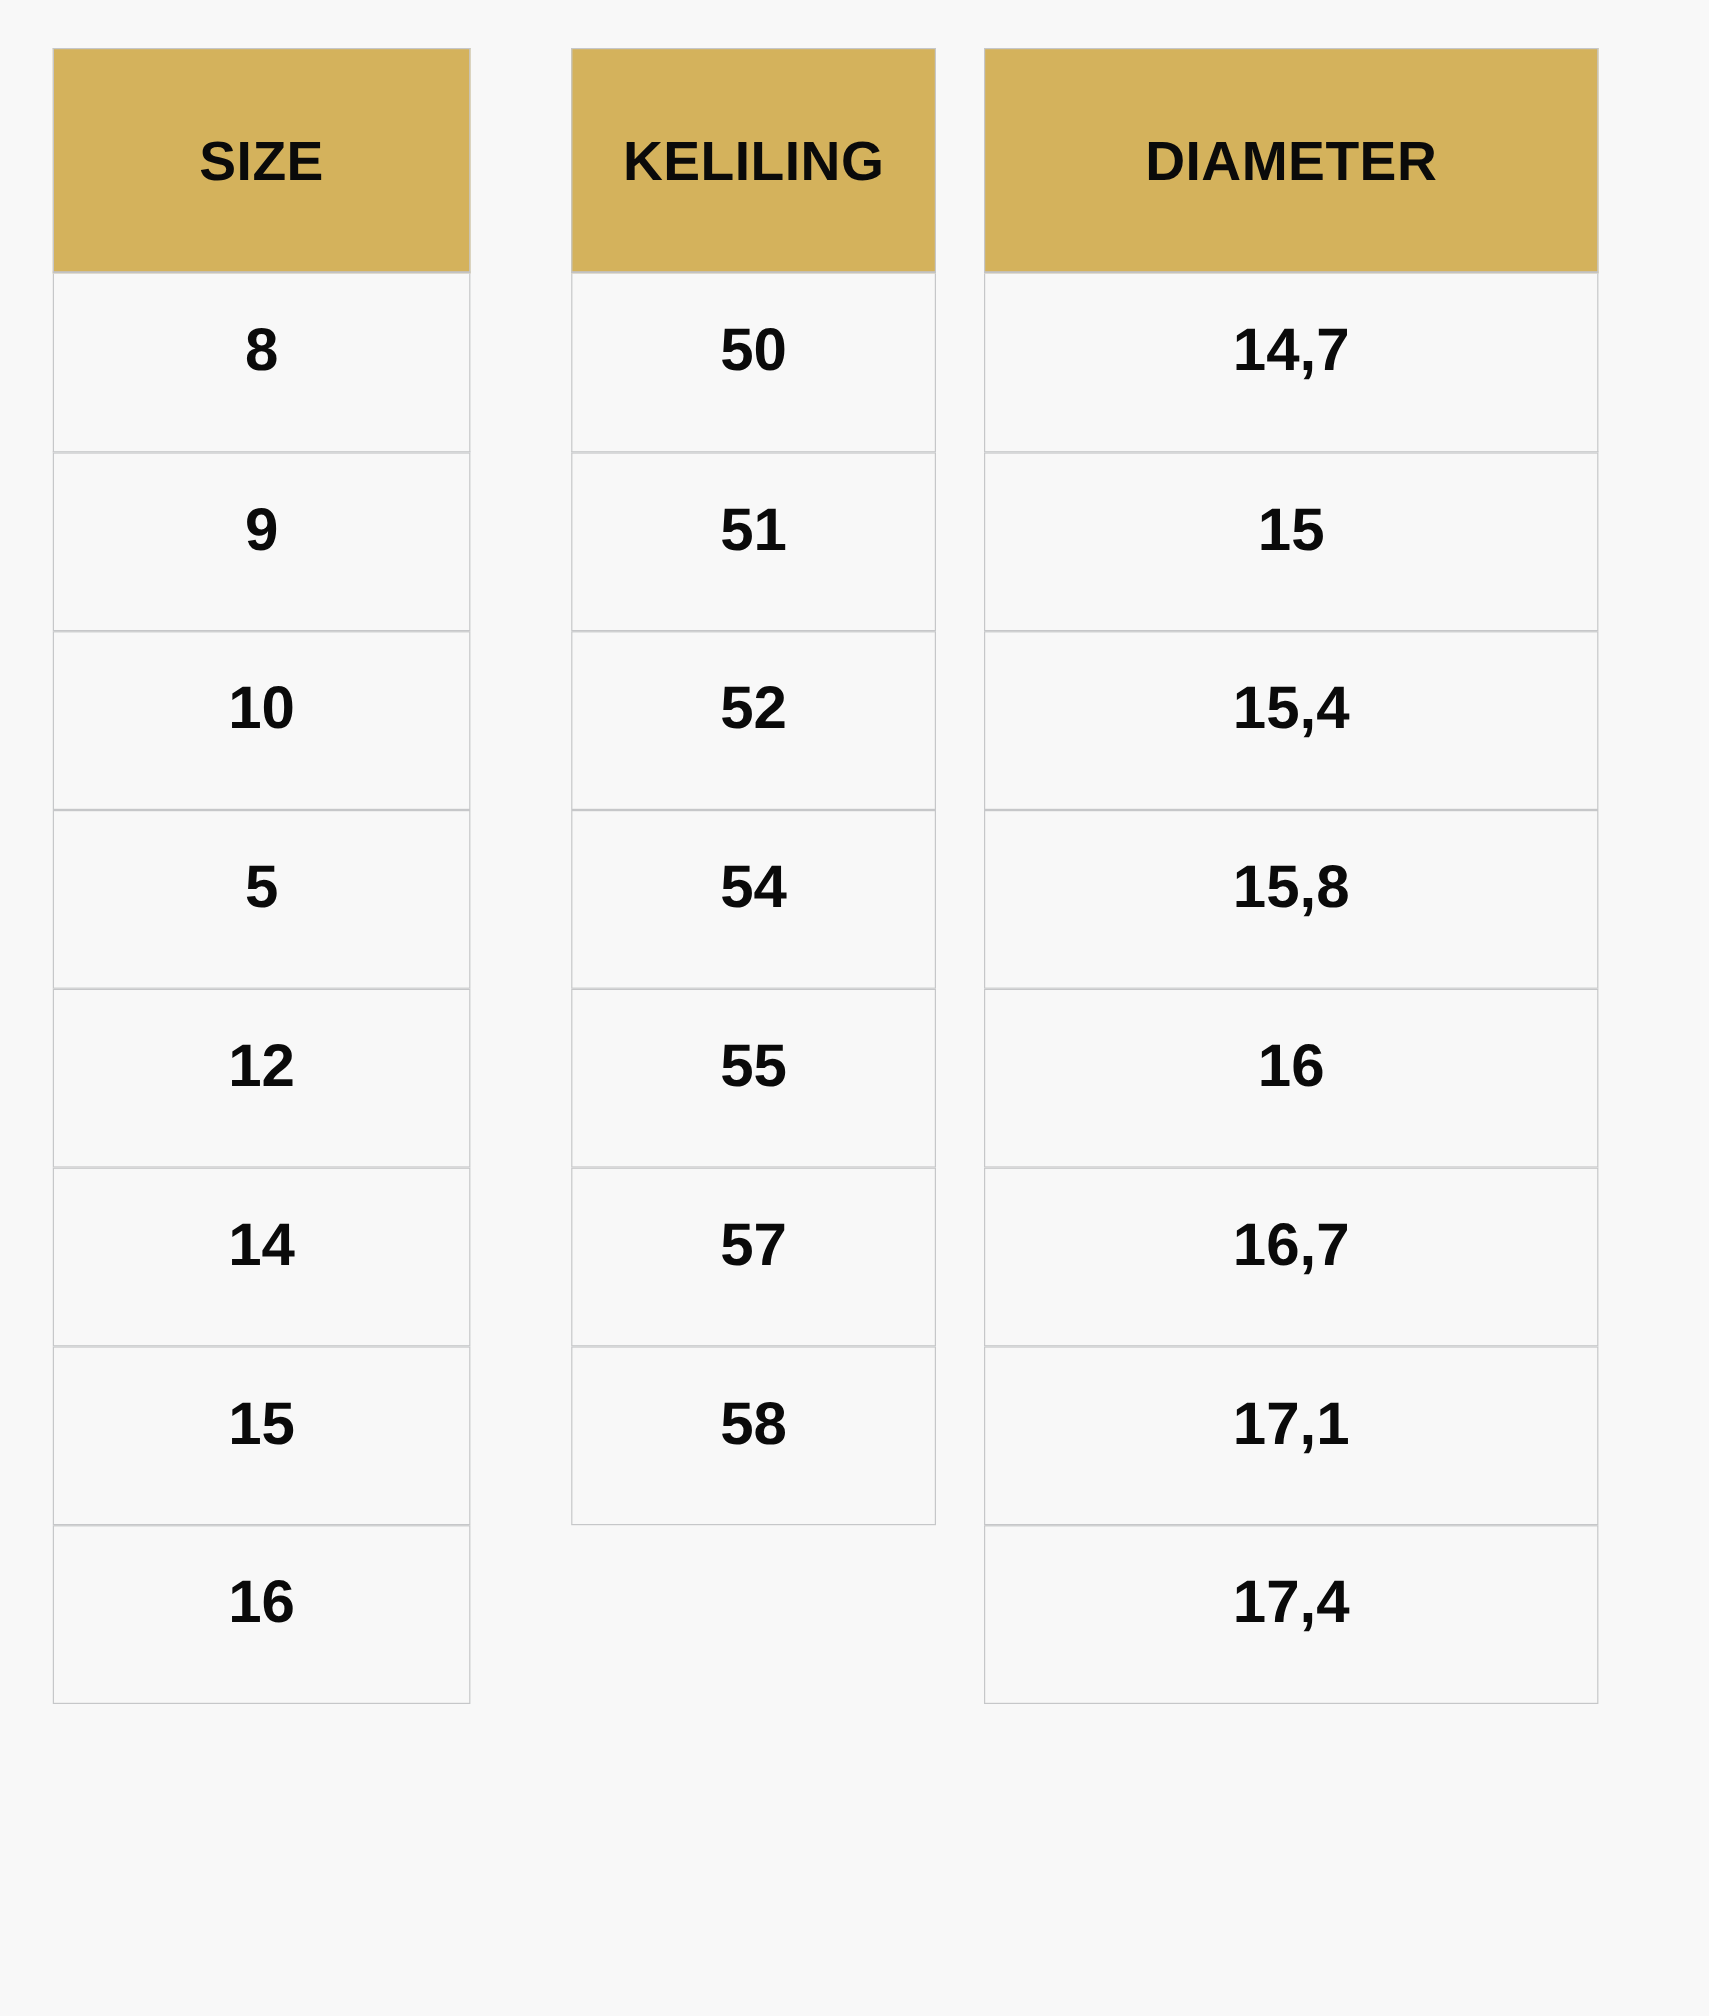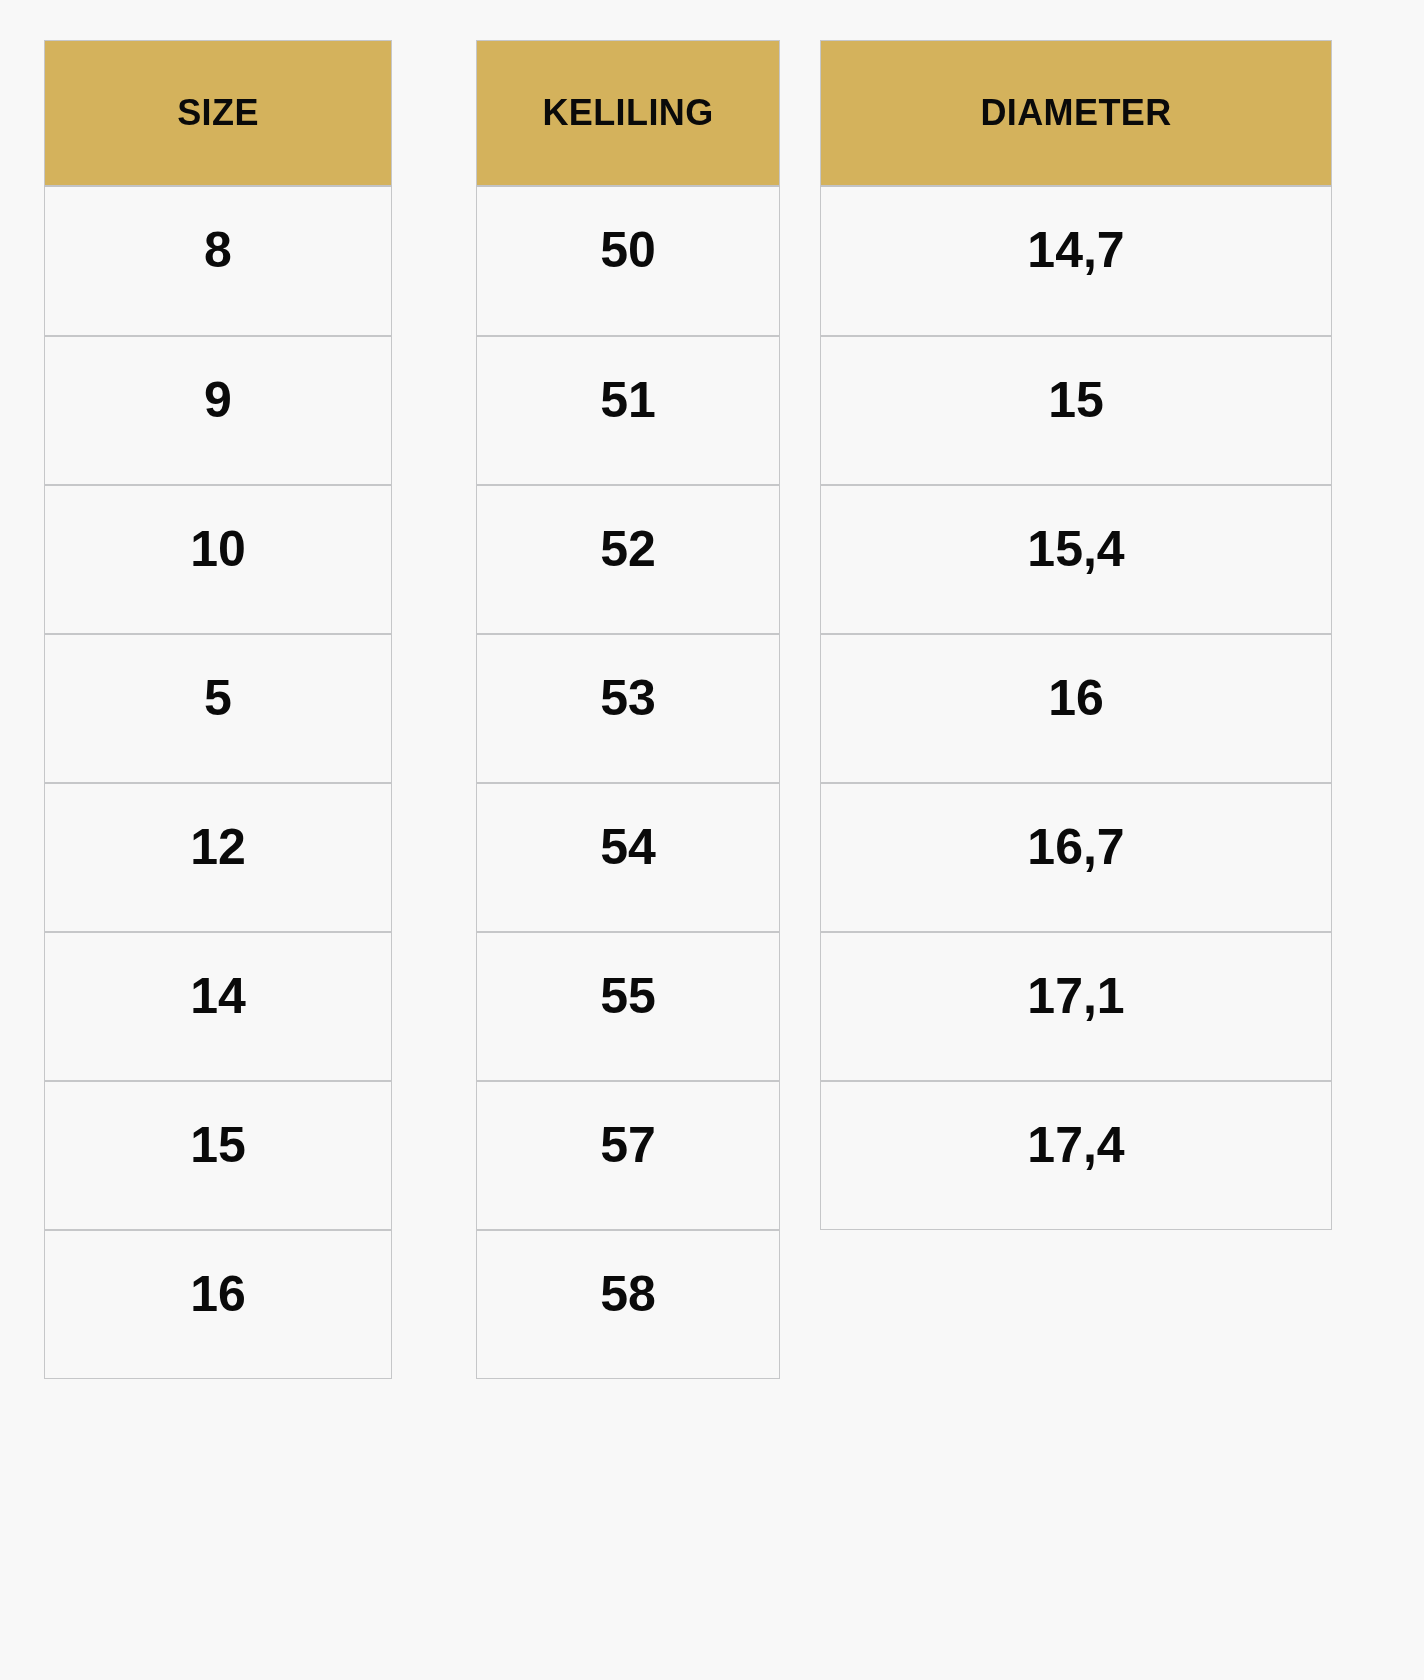--- a/index.html
+++ b/index.html
@@ -52,23 +52,23 @@
     margin: 0;
     padding: 0;
     text-align: center;
     vertical-align: middle;
     color: #0a0a0a;
     border: 1px solid #c6c7c9;
     box-sizing: border-box;
   }
 
   .size-table th {
-    height: 147px;
+    height: 188px;
     background: #d4b25c;
-    font-size: 36px;
+    font-size: 46px;
     font-weight: 600;
     letter-spacing: 0.4px;
     line-height: 1;
     border-bottom: 2px solid #c2c3c5;
   }
 
   .size-table td {
     height: 149px;
     background: #f8f8f8;
     font-size: 50px;
@@ -135,23 +135,20 @@
         <tr>
             <td>50</td>
           </tr>
         <tr>
             <td>51</td>
           </tr>
         <tr>
             <td>52</td>
           </tr>
         <tr>
-            <td>53</td>
-          </tr>
-        <tr>
             <td>54</td>
           </tr>
         <tr>
             <td>55</td>
           </tr>
         <tr>
             <td>57</td>
           </tr>
         <tr>
             <td>58</td>
@@ -171,20 +168,23 @@
         <tr>
             <td>14,7</td>
           </tr>
         <tr>
             <td>15</td>
           </tr>
         <tr>
             <td>15,4</td>
           </tr>
         <tr>
+            <td>15,8</td>
+          </tr>
+        <tr>
             <td>16</td>
           </tr>
         <tr>
             <td>16,7</td>
           </tr>
         <tr>
             <td>17,1</td>
           </tr>
         <tr>
             <td>17,4</td>

